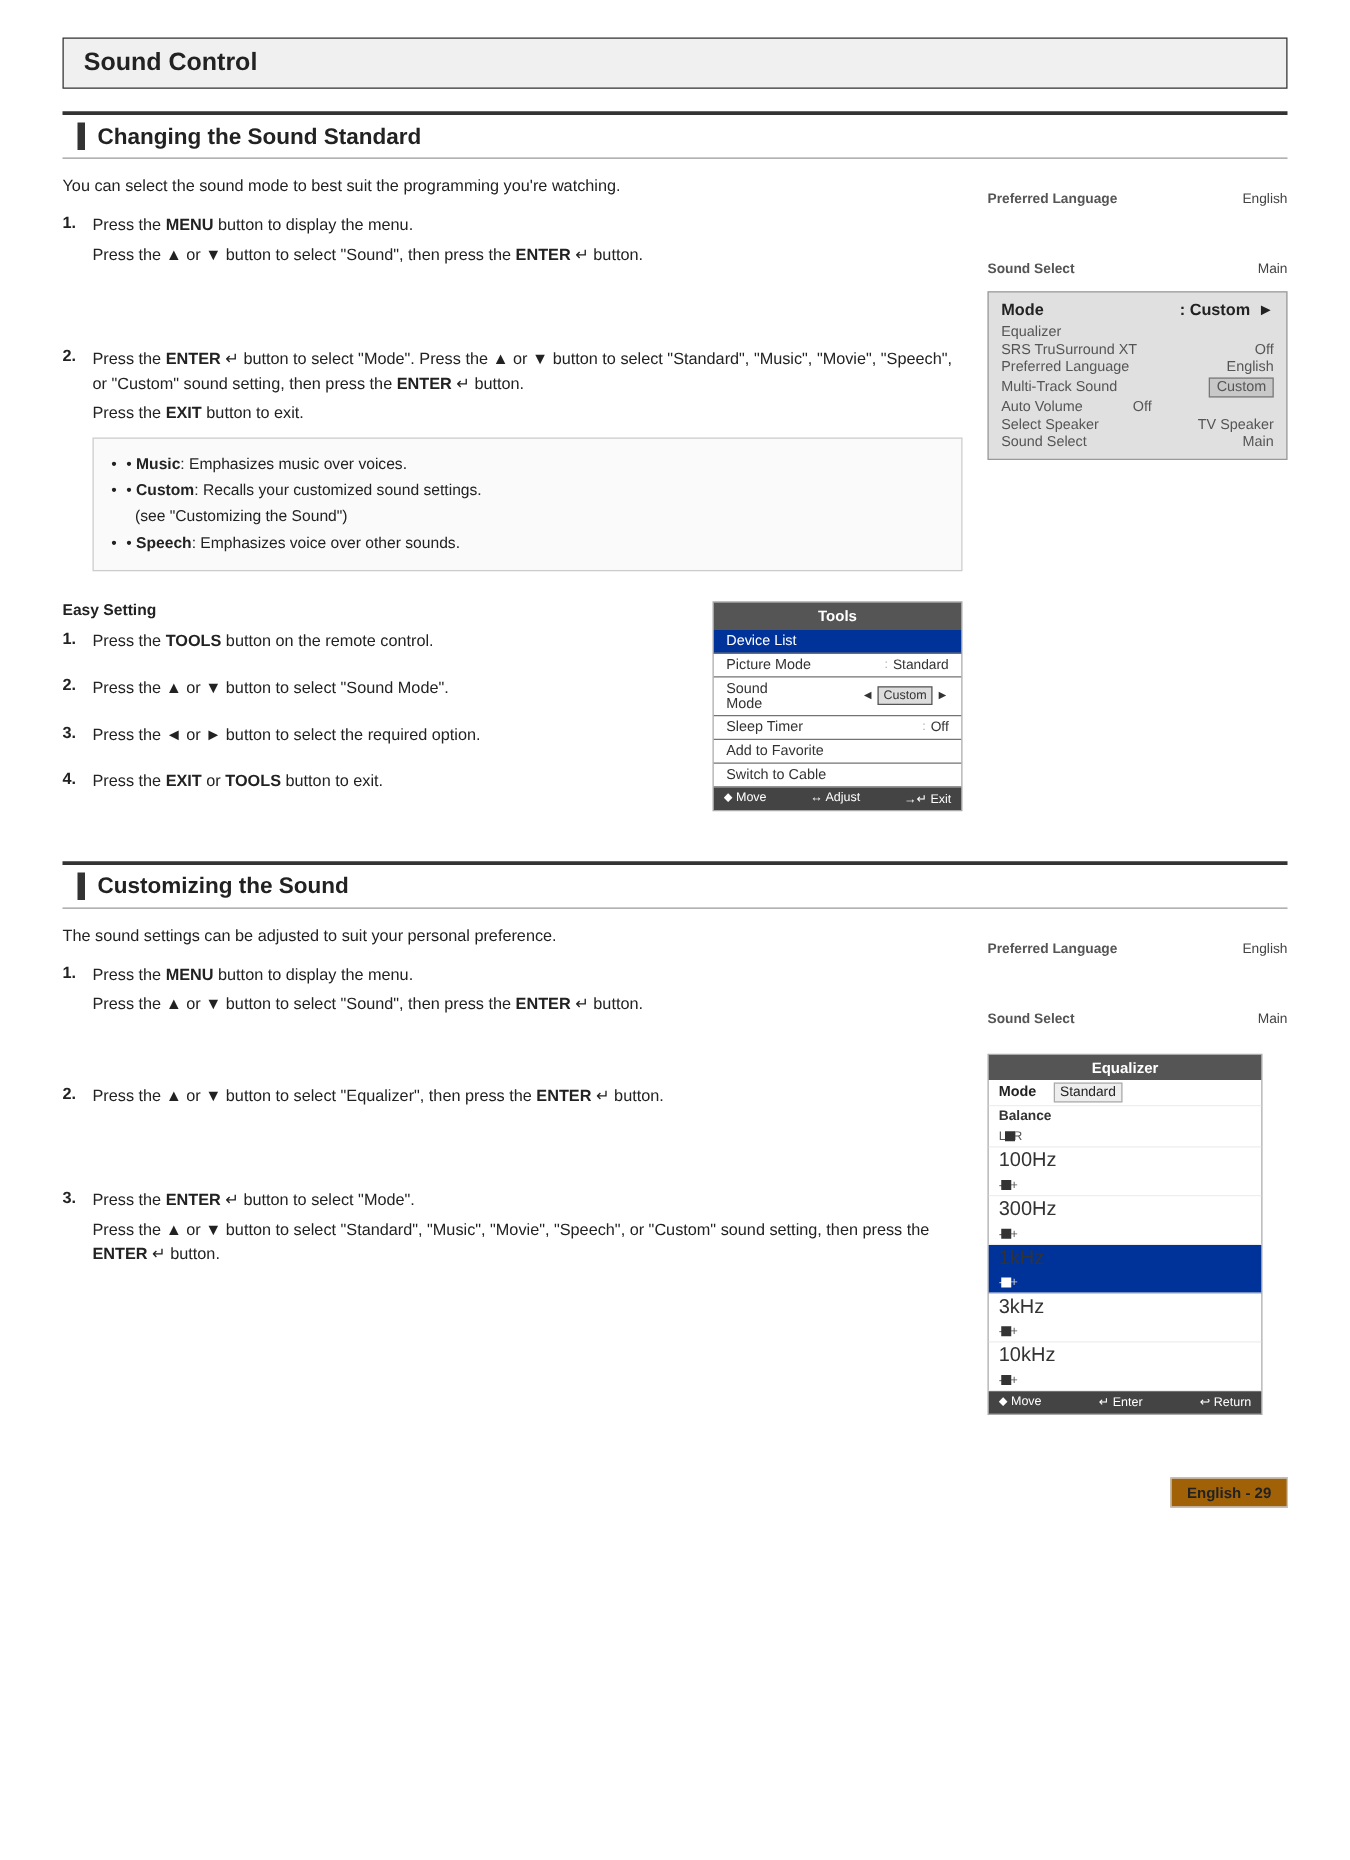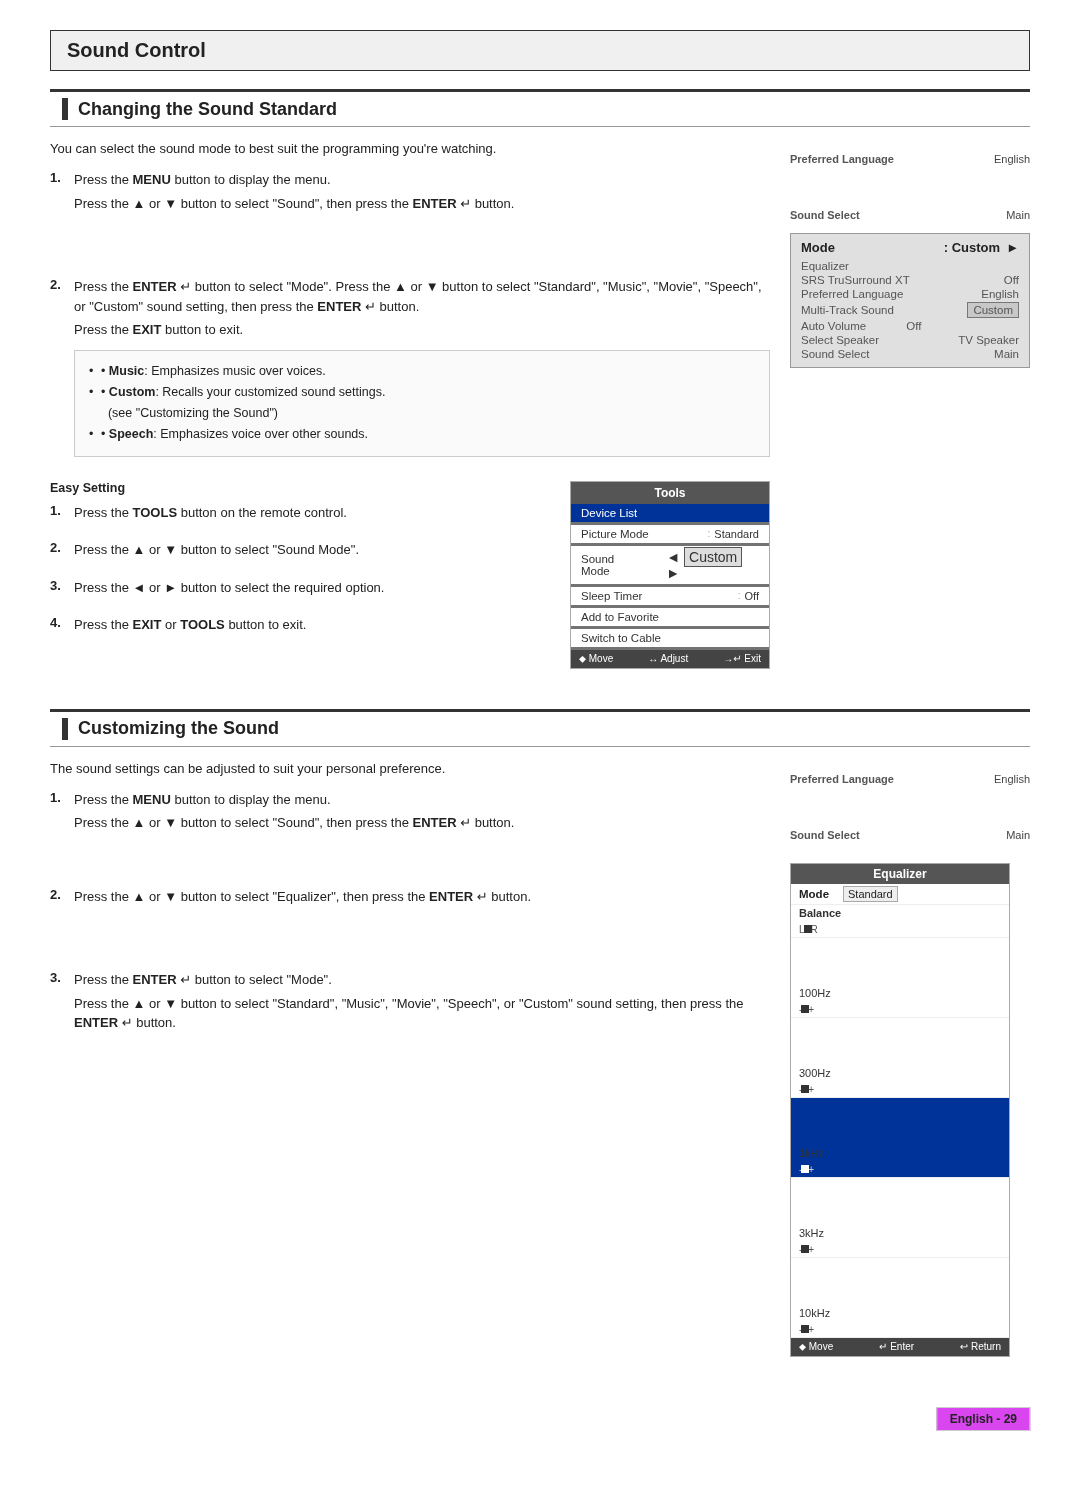--- a/index.html
+++ b/index.html
@@ -111,21 +111,21 @@
       padding: 4px 8px;
       font-size: 12px;
       font-weight: bold;
     }
 
     .menu-item {
       padding: 3px 10px;
       display: flex;
       align-items: center;
       gap: 4px;
-      border-bottom: 3px solid #737373;
+      border-bottom: 1px solid #737373;
       font-size: 11.5px;
       color: #333;
     }
 
     .menu-item.highlighted {
       background: #003399;
       color: #fff;
     }
 
     .menu-item-label {
@@ -168,21 +168,21 @@
     .settings-row .val {
       color: #444;
     }
 
     .page-number-bar {
       text-align: center;
       margin-top: 20px;
       padding: 4px 12px;
       display: inline-block;
       border: 1px solid #ccc;
-      background: #d946ef;
+      background: #a16207;
       font-size: 12px;
       font-weight: bold;
       position: relative;
       left: 50%;
       transform: translateX(-50%);
     }
 
     
     .eq-panel {
       background: #fff;
@@ -212,22 +212,21 @@
 
     .eq-label {
       width: 40px;
       font-size: 11px;
       color: #333;
       font-weight: bold;
     }
 
     .eq-label.sub {
       font-weight: normal;
-      font-size: 11px;
-      margin-top: 47px;
+      font-size: 16px;
     }
 
     .eq-slider-container {
       flex: 1;
       display: flex;
       align-items: center;
       gap: 3px;
       font-size: 10px;
       color: #555;
     }
@@ -366,21 +365,21 @@
             <div class="menu-item highlighted">
               <span class="menu-item-label">Device List</span>
             </div>
             <div class="menu-item">
               <span class="menu-item-label">Picture Mode</span>
               <span style="color:#aaa; font-size:10px;">:</span>
               <span class="menu-item-value">Standard</span>
             </div>
             <div class="menu-item">
               <span class="menu-item-label">Sound Mode</span>
-              <span class="menu-item-value" style="color:#333; font-size:14px;margin-left:48px;">◄ <span style="border:1px solid #555; background:#ddd; padding:1px 4px;">Custom</span> ►</span>
+              <span class="menu-item-value" style="color:#333; font-size:10px;margin-left:48px;">◄ <span style="border:1px solid #555; background:#ddd; padding:1px 4px;">Custom</span> ►</span>
             </div>
             <div class="menu-item">
               <span class="menu-item-label">Sleep Timer</span>
               <span style="color:#aaa; font-size:10px;">:</span>
               <span class="menu-item-value">Off</span>
             </div>
             <div class="menu-item">
               <span class="menu-item-label">Add to Favorite</span>
             </div>
             <div class="menu-item">

